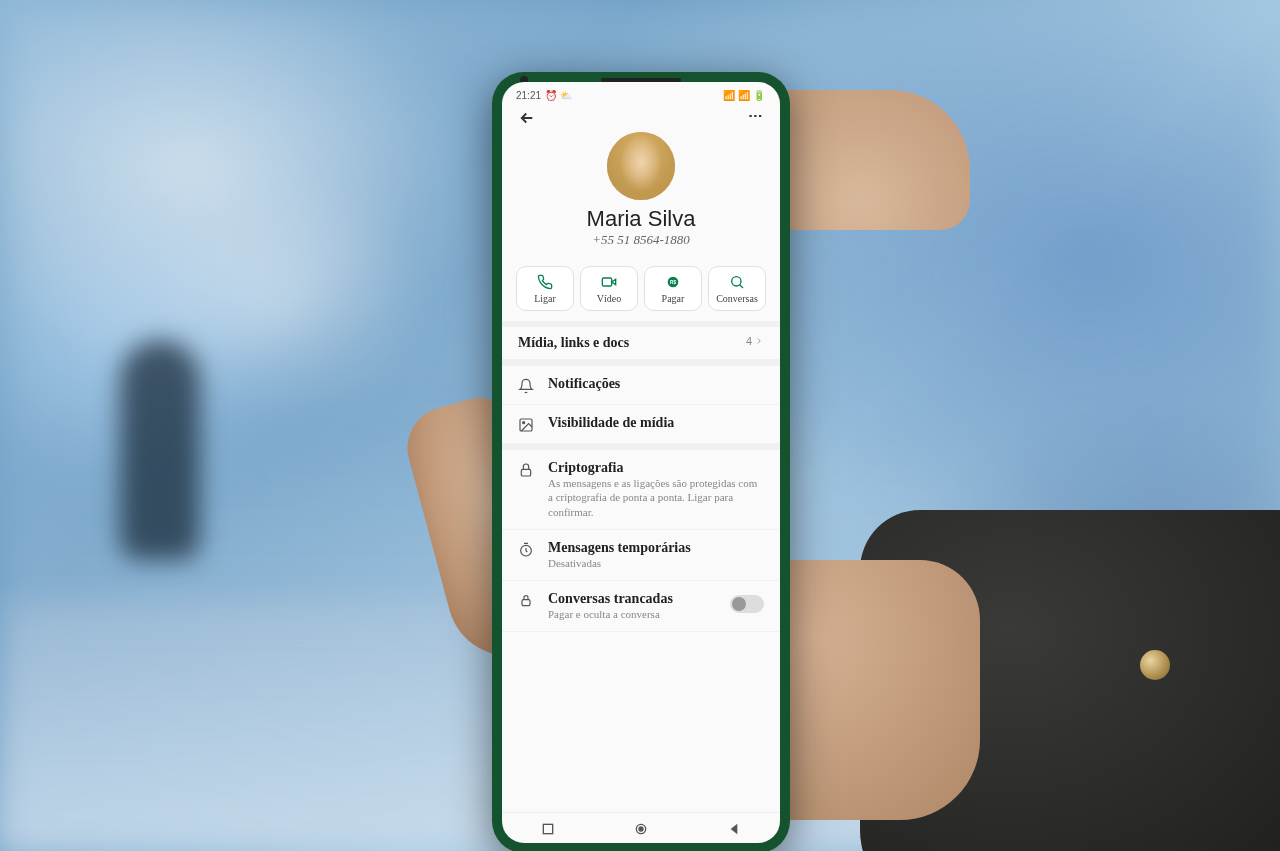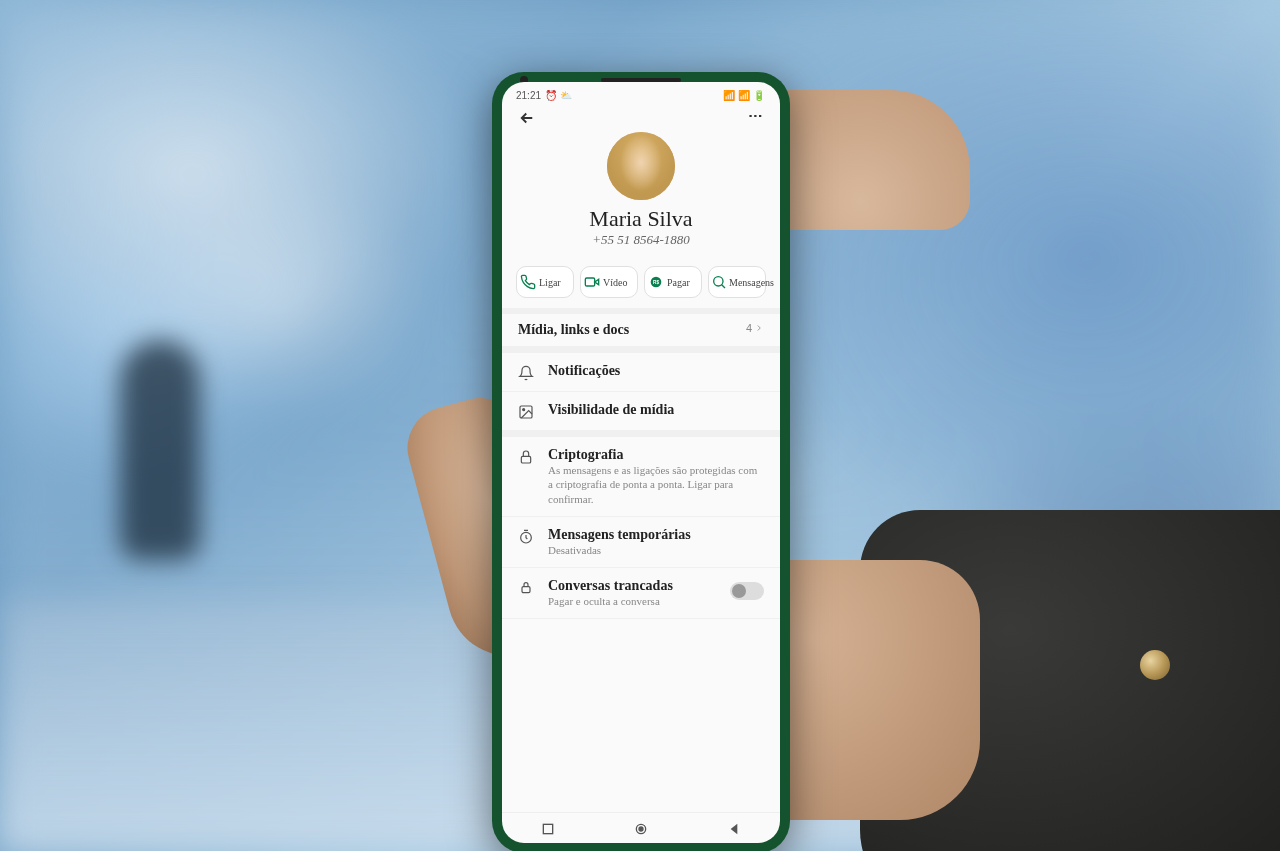--- a/index.html
+++ b/index.html
@@ -145,21 +145,21 @@
 }
 .avatar::before {
   content:'';
   position:absolute;
   inset:0;
   background:
     radial-gradient(ellipse 30px 40px at 50% 45%, #f0d4b0, transparent 70%),
     radial-gradient(ellipse 50px 60px at 50% 30%, #d8b068, #c09850 70%);
 }
 .contact-name {
-  font-family: Liberation Serif, serif;
+  font-family: Liberation Sans, sans-serif;
   font-size: 22px;
   color: #222;
   font-weight: 500;
 }
 .contact-phone {
   font-size: 13px;
   color: #666;
   font-family: 'Brush Script MT', cursive;
   font-style: italic;
 }
@@ -169,21 +169,21 @@
   padding: 8px 14px 10px;
   justify-content: center;
 }
 .action-btn {
   flex: 1;
   border: 1px solid #e0e0e0;
   border-radius: 10px;
   background: #fff;
   padding: 6px 2px;
   display: flex;
-  flex-direction: row;
+  flex-direction: column;
   align-items: center;
   gap: 2px;
   cursor: pointer;
   min-width: 0;
 }
 .action-icon {
   width: 18px; height: 18px;
   display: flex; align-items: center; justify-content: center;
   color: #0a8050;
 }
@@ -328,21 +328,21 @@
         </div>
         <div class="action-label">Pagar</div>
       </div>
       <div class="action-btn">
         <div class="action-icon">
           <svg viewBox="0 0 24 24" width="16" height="16" fill="none" stroke="#0a8050" stroke-width="2">
               <circle cx="11" cy="11" r="7"></circle>
               <path d="M21 21l-5-5"></path>
             </svg>
         </div>
-        <div class="action-label">Mensagens</div>
+        <div class="action-label">Conversas</div>
       </div>
     </div>
 
     <div class="divider"></div>
 
     <div class="list-row thin">
       <div class="row-body">
         <div class="row-title">Mídia, links e docs</div>
       </div>
       <div class="row-count">

